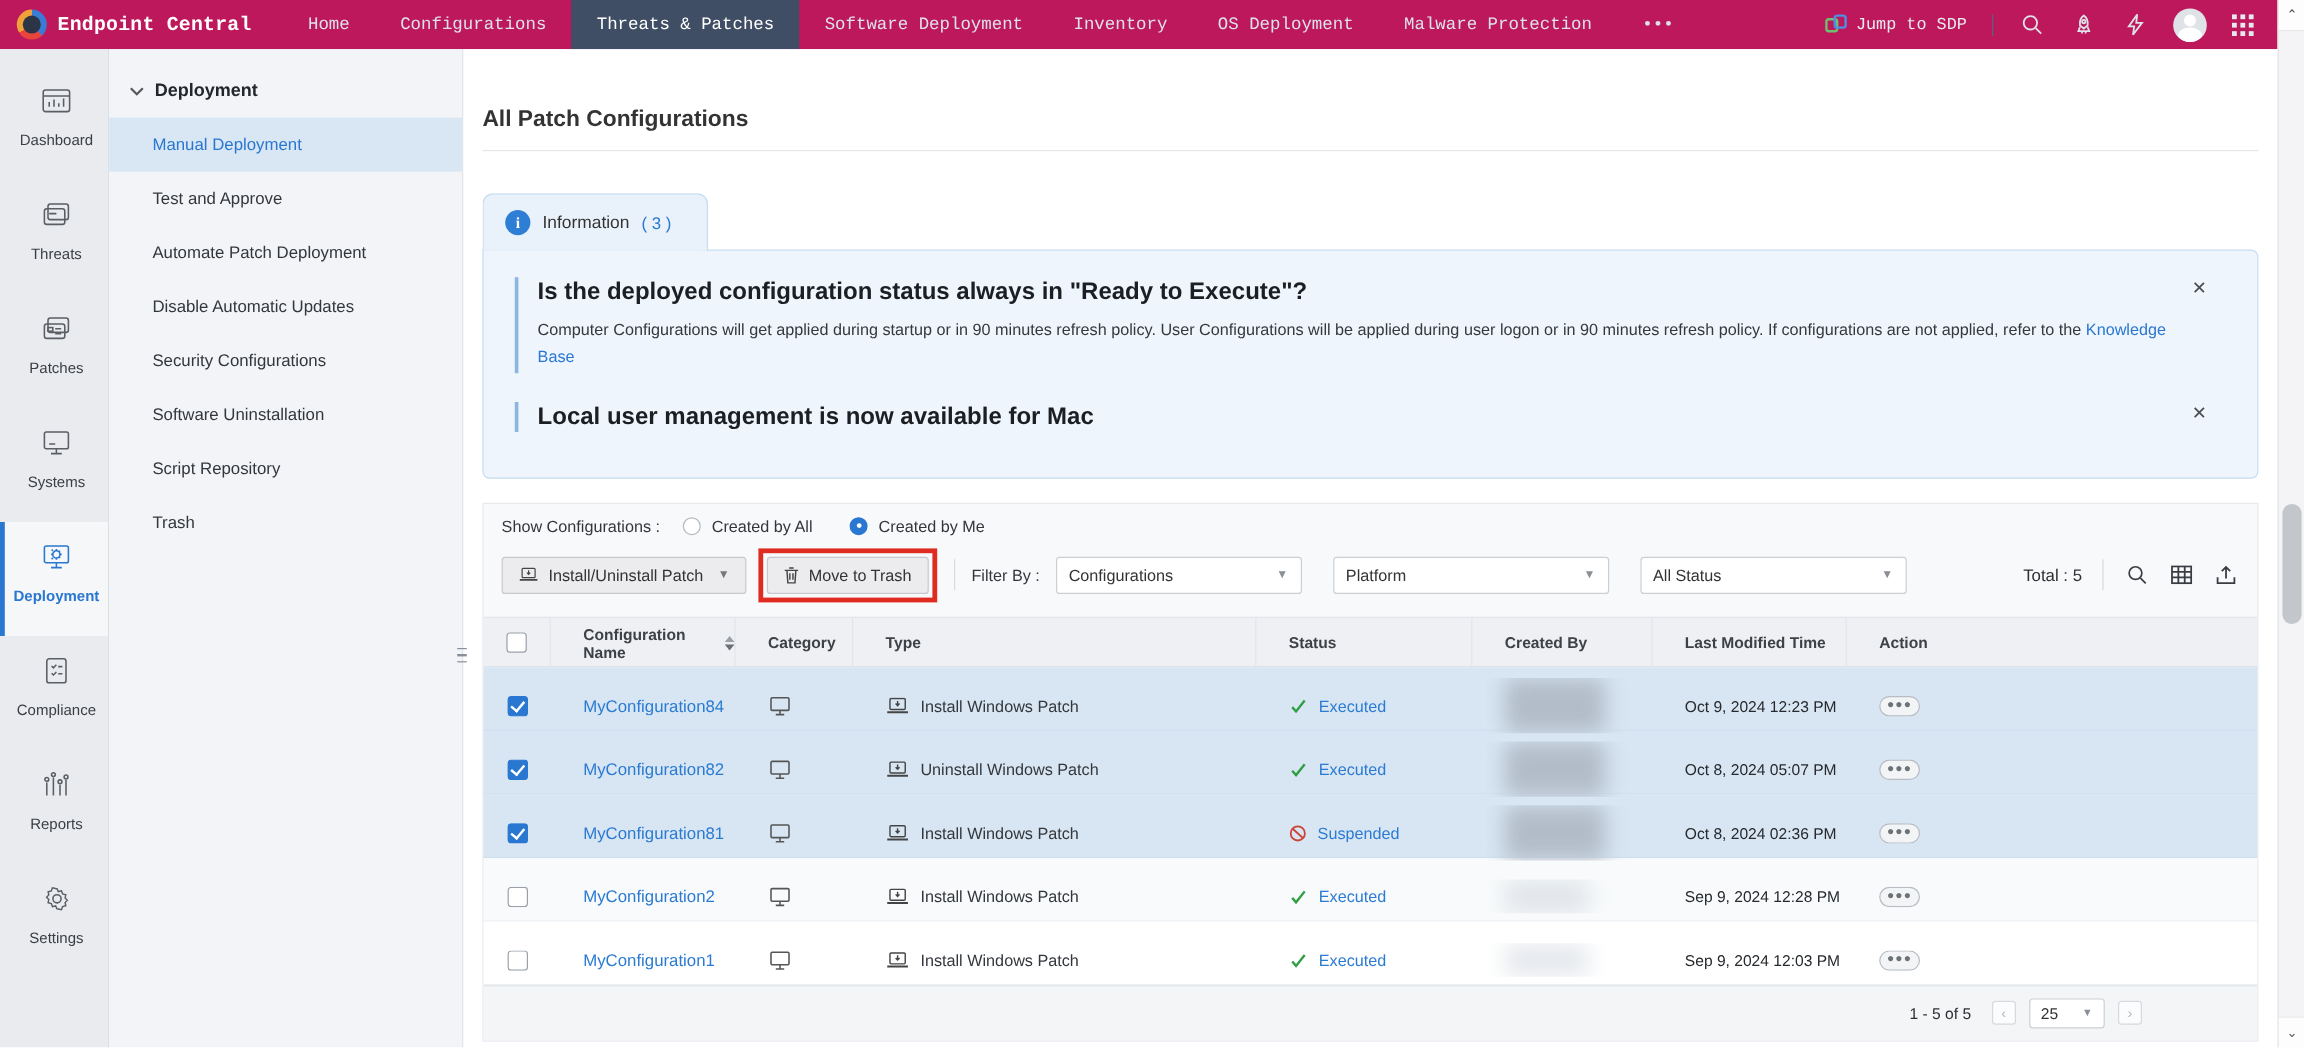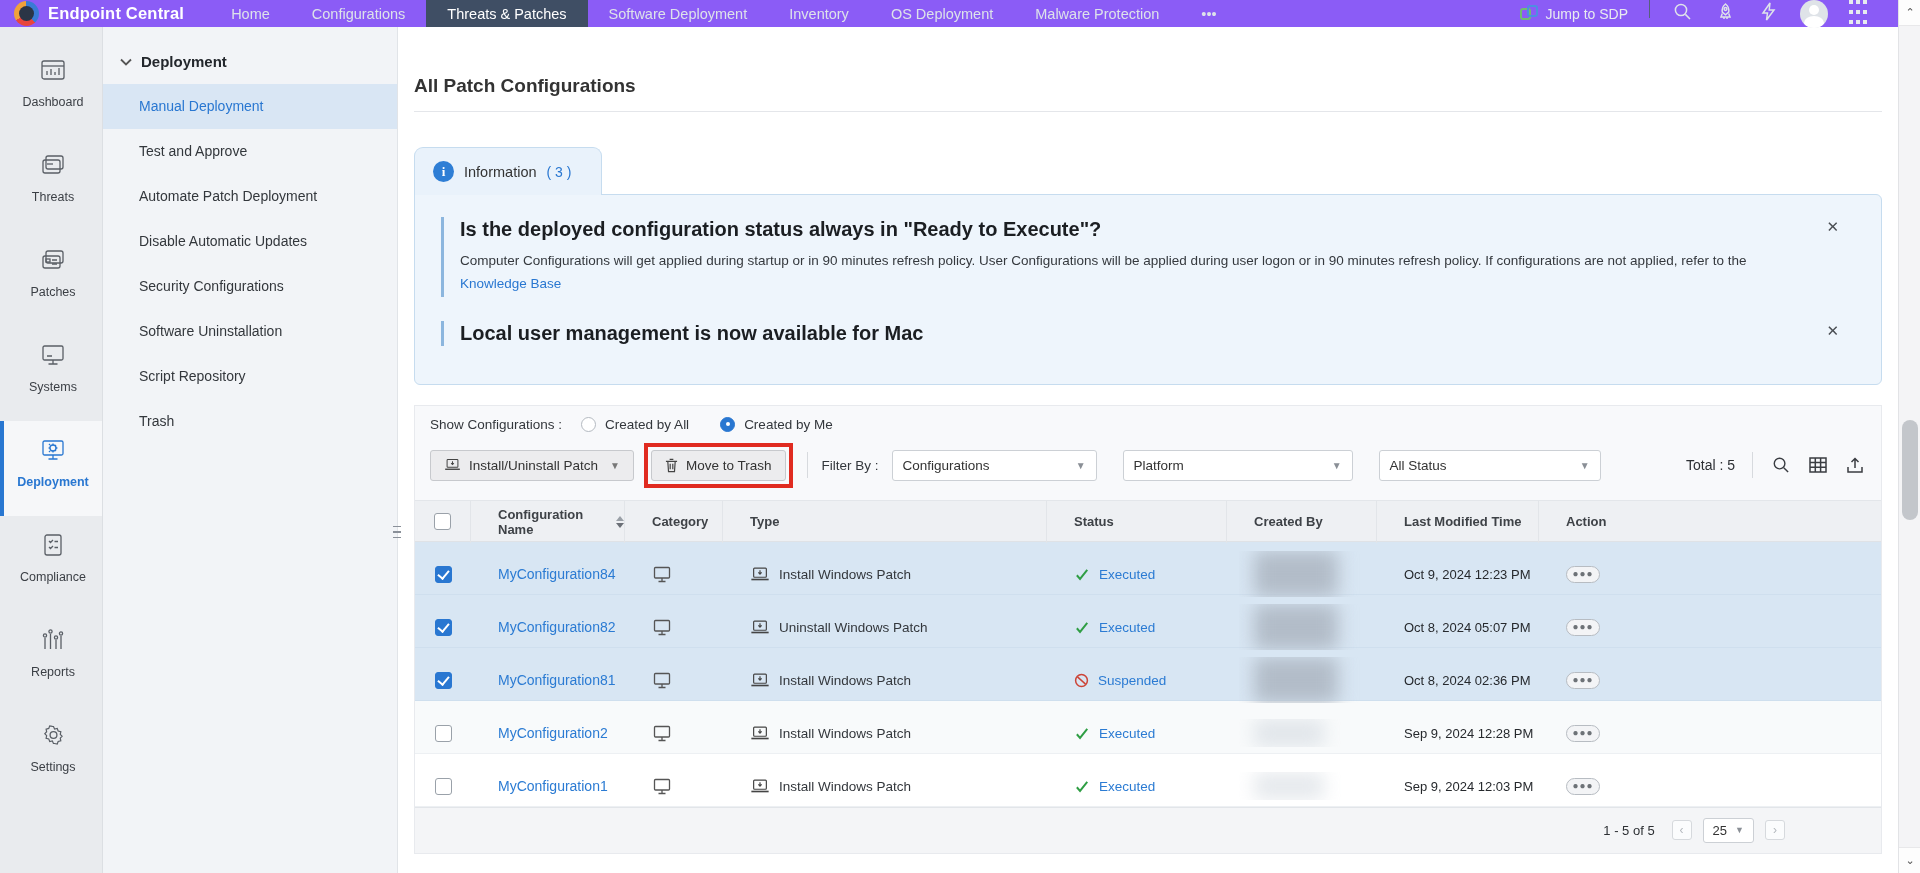--- a/index.html
+++ b/index.html
@@ -1,50 +1,50 @@
 <!DOCTYPE html>
 <html><head>
 <meta charset="utf-8">
 <style>
   * { margin:0; padding:0; box-sizing:border-box; }
   html,body { width:1920px; height:873px; overflow:hidden; font-family:"Liberation Sans","DejaVu Sans",sans-serif; background:#fff; }
   .app { width:1920px; height:873px; display:flex; position:relative; }
   .app-left { width:1898px; display:flex; flex-direction:column; }
 
   
-  .topnav { height:27px; background:#8b5cf6; display:flex; align-items:stretch; color:#e8ebf0; flex-shrink:0; }
+  .topnav { height:41px; background:#be185d; display:flex; align-items:stretch; color:#e8ebf0; flex-shrink:0;font-family:Liberation Mono, monospace; }
   .brand { display:flex; align-items:center; gap:9px; padding:0 26px 0 14px; }
   .logo-ring { width:25px; height:25px; border-radius:50%;
       background:conic-gradient(#3a7bd5 0 38%, #e8453c 38% 66%, #f0a13a 66% 100%); position:relative; }
   .logo-ring::after { content:""; position:absolute; inset:5px; border-radius:50%; background:#2b3546; }
   .brand-name { font-size:16.5px; font-weight:bold; color:#fff; letter-spacing:.2px; }
   .nav-menu { display:flex; align-items:stretch; }
   .nav-item { display:flex; align-items:center; padding:0 21px; font-size:14.5px; color:#dde2ea; cursor:pointer; }
   .nav-item.active { background:#3f4e64; color:#fff; }
   .nav-spacer { flex:1; }
-  .nav-right { display:flex; gap:21px; padding-right:31px; }
+  .nav-right { display:flex; align-items:center; gap:21px; padding-right:20px; }
   .sdp { display:flex; align-items:center; gap:8px; font-size:14px; color:#e8ebf0; }
   .sdp-glyph { position:relative; width:18px; height:18px; }
   .sdp-glyph i { position:absolute; border-radius:3px; }
   .sdp-glyph i:first-child { left:0; top:3px; width:11px; height:12px; border:2.5px solid #6fbf6f; }
   .sdp-glyph i:last-child { right:0; top:0; width:11px; height:12px; border:2.5px solid #4d8fe0; }
   .nav-divider { width:1px; height:18px; background:#56617a; }
   .nav-icon { width:22px; height:22px; display:flex; align-items:center; justify-content:center; cursor:pointer; }
   .nav-icon svg { stroke:#dfe3ea; fill:none; stroke-width:1.5; }
   .avatar { width:28px; height:28px; border-radius:50%; background:#dfe3e8; position:relative; overflow:hidden; }
   .avatar::before { content:""; position:absolute; top:5px; left:9px; width:10px; height:10px; border-radius:50%; background:#fff; }
   .avatar::after { content:""; position:absolute; top:16px; left:4px; width:20px; height:14px; border-radius:50%; background:#fff; }
   .appgrid { display:grid; grid-template-columns:repeat(3,4px); grid-gap:3px; }
   .appgrid i { width:4px; height:4px; background:#e6eaef; }
 
   
   .body-row { flex:1; display:flex; min-height:0; }
 
   
-  .iconbar { width:103px; background:#e9ebee; border-right:1px solid #dcdfe3; flex-shrink:0; padding-top:14px; }
+  .iconbar { width:91px; background:#e9ebee; border-right:1px solid #dcdfe3; flex-shrink:0; padding-top:14px; }
   .rail-item { height:95px; display:flex; flex-direction:column; align-items:center; padding-top:17px; gap:9px; cursor:pointer; border-left:4px solid transparent; }
   .rail-item .lbl { font-size:12.5px; color:#3b3f45; }
   .rail-item svg { stroke:#5a5f66; fill:none; stroke-width:1.3; }
   .rail-item.active { border-left:4px solid #2977d1; background:#f6f7f9; }
   .rail-item.active .lbl { color:#2977d1; font-weight:bold; }
   .rail-item.active svg { stroke:#2977d1; }
 
   
   .sidebar { width:295px; background:#f2f4f7; border-right:1px solid #e1e4e8; flex-shrink:0; position:relative; padding-top:26px; }
   .side-header { display:flex; align-items:center; gap:9px; padding-left:17px; font-size:15px; font-weight:bold; color:#23272c; cursor:pointer; }
@@ -121,21 +121,21 @@
   .status-txt { color:#2b7bd3; cursor:pointer; }
   .blob { width:84px; height:46px; border-radius:4px; background:#b2bcc8; filter:blur(9px); }
   .blob.light { height:28px; width:70px; opacity:.32; }
   .time { font-size:13px; color:#26292d; }
   .dots-btn { width:34px; height:17px; border:1px solid #b7bcc2; border-radius:9px; background:#f3f4f6; color:#6d7277; font-size:10px; letter-spacing:1px; display:flex; align-items:center; justify-content:center; line-height:0; cursor:pointer; }
 
   
   .tfoot { height:46px; background:#f4f5f7; border-top:1px solid #e2e5e9; display:flex; align-items:center; justify-content:flex-end; gap:11px; padding-right:96px; }
   .range { font-size:13px; color:#2c2f33; margin-right:6px; }
   .pg-btn { width:20px; height:20px; border:1px solid #d6d9dd; border-radius:3px; background:#fbfcfd; color:#b3b8bd; font-size:12px; display:flex; align-items:center; justify-content:center; cursor:pointer; }
-  .pg-size { display:flex; align-items:center; gap:8px; height:25px; border:1px solid #ccd0d5; border-radius:3px; background:#fff; padding:0 9px; font-size:13px; color:#333; cursor:pointer; }
+  .pg-size { display:flex; align-items:center; gap:20px; height:25px; border:1px solid #ccd0d5; border-radius:3px; background:#fff; padding:0 9px; font-size:13px; color:#333; cursor:pointer; }
   .pg-size .caret { color:#8a8f96; font-size:9px; }
 
   
   .v-scroll { width:22px; background:#f4f4f6; border-left:1px solid #e2e3e6; position:relative; flex-shrink:0; }
   .v-scroll .arrow { position:absolute; left:0; width:22px; height:26px; background:#fdfdfd; color:#555; font-size:11px; display:flex; align-items:center; justify-content:center; cursor:pointer; }
   .v-scroll .arrow.top { top:0; border-bottom:1px solid #e8e8ea; }
   .v-scroll .arrow.bottom { bottom:0; border-top:1px solid #e8e8ea; }
   .v-scroll .thumb { position:absolute; left:3px; top:420px; width:16px; height:100px; background:#c3c6cb; border-radius:8px; cursor:pointer; }
 </style>
 </head>

